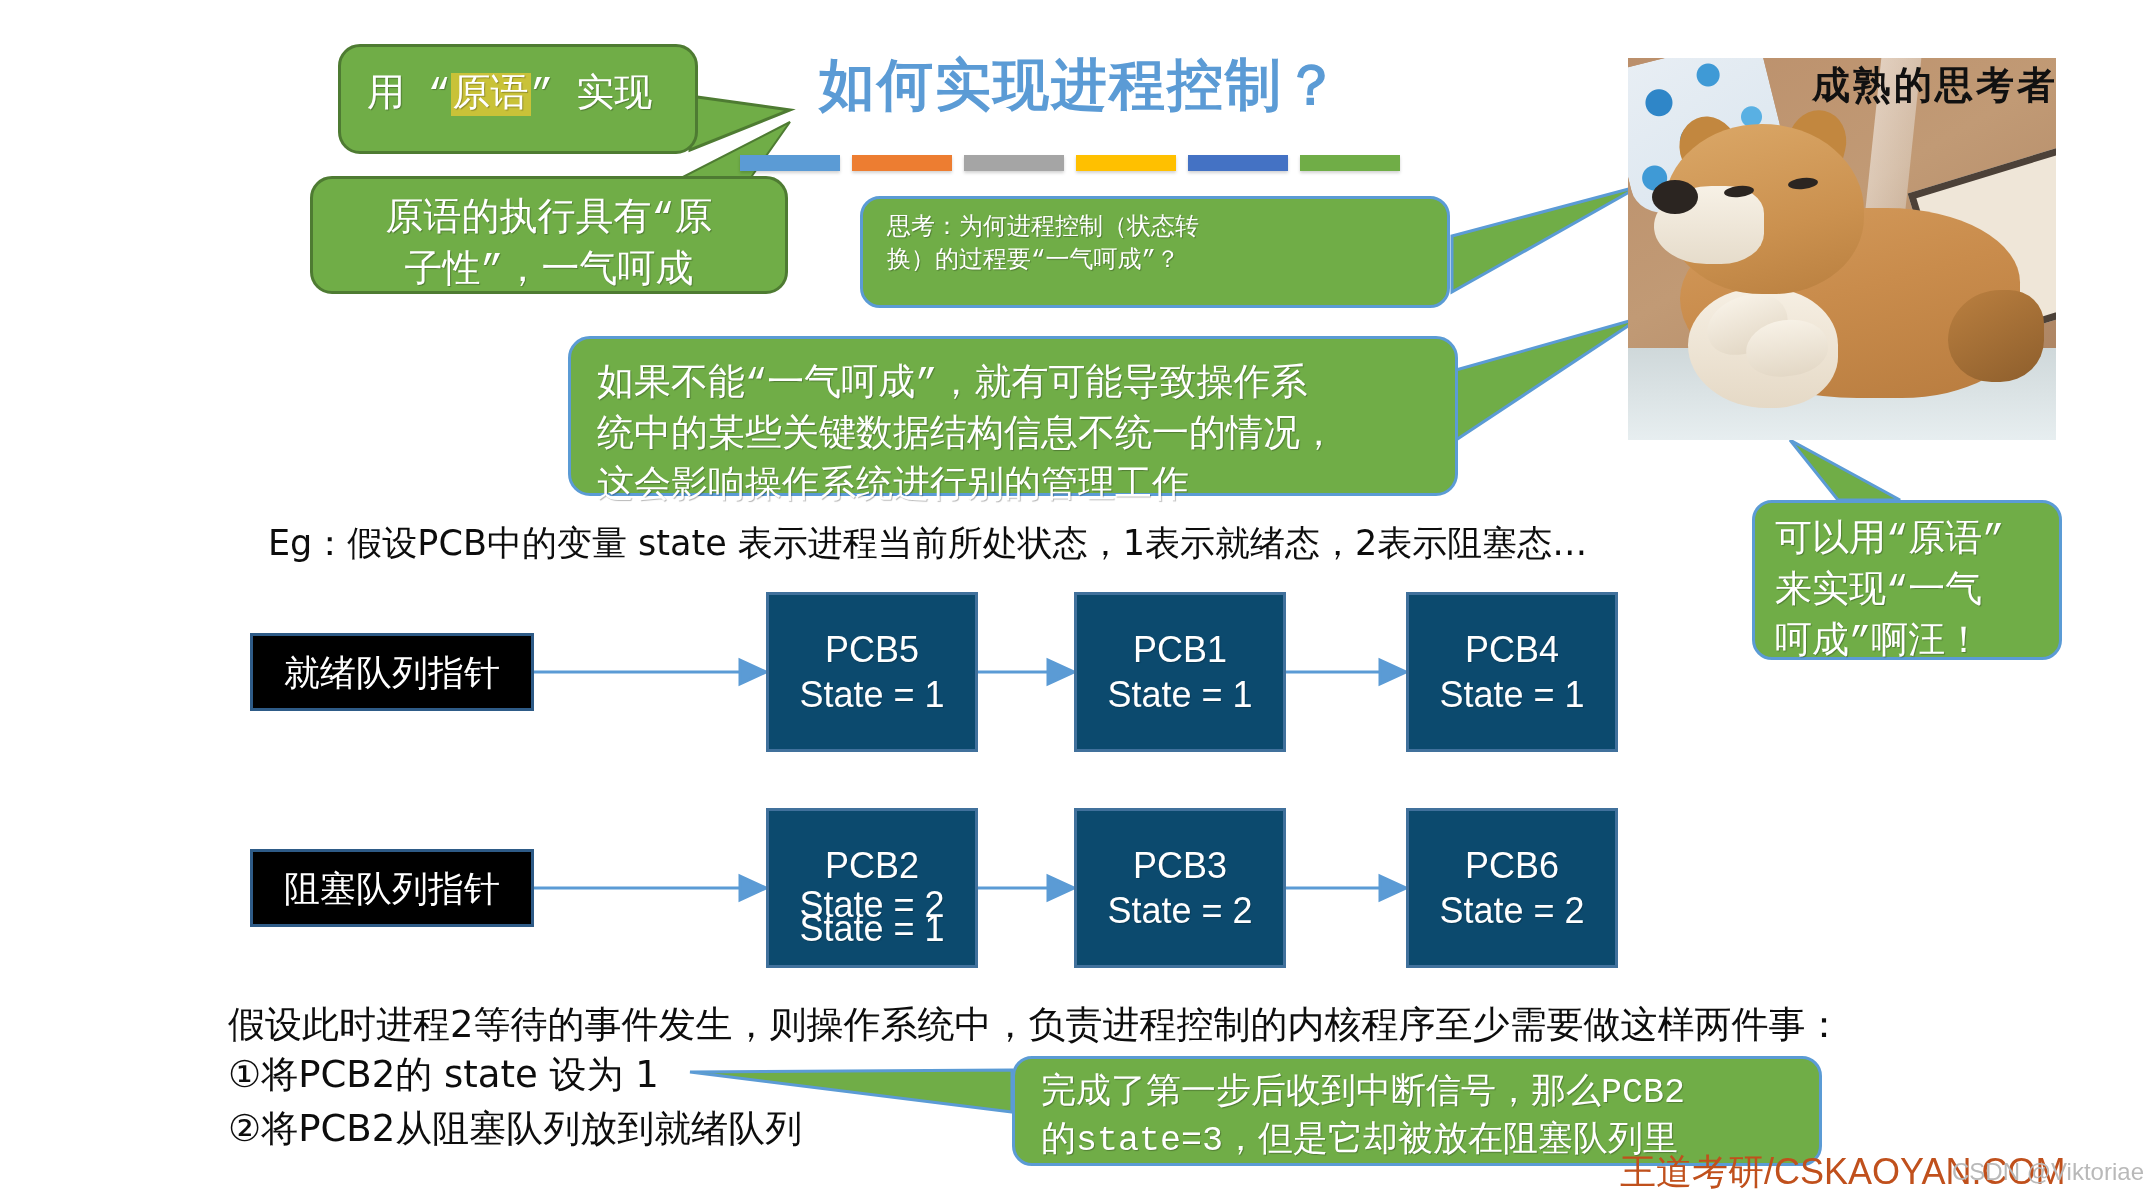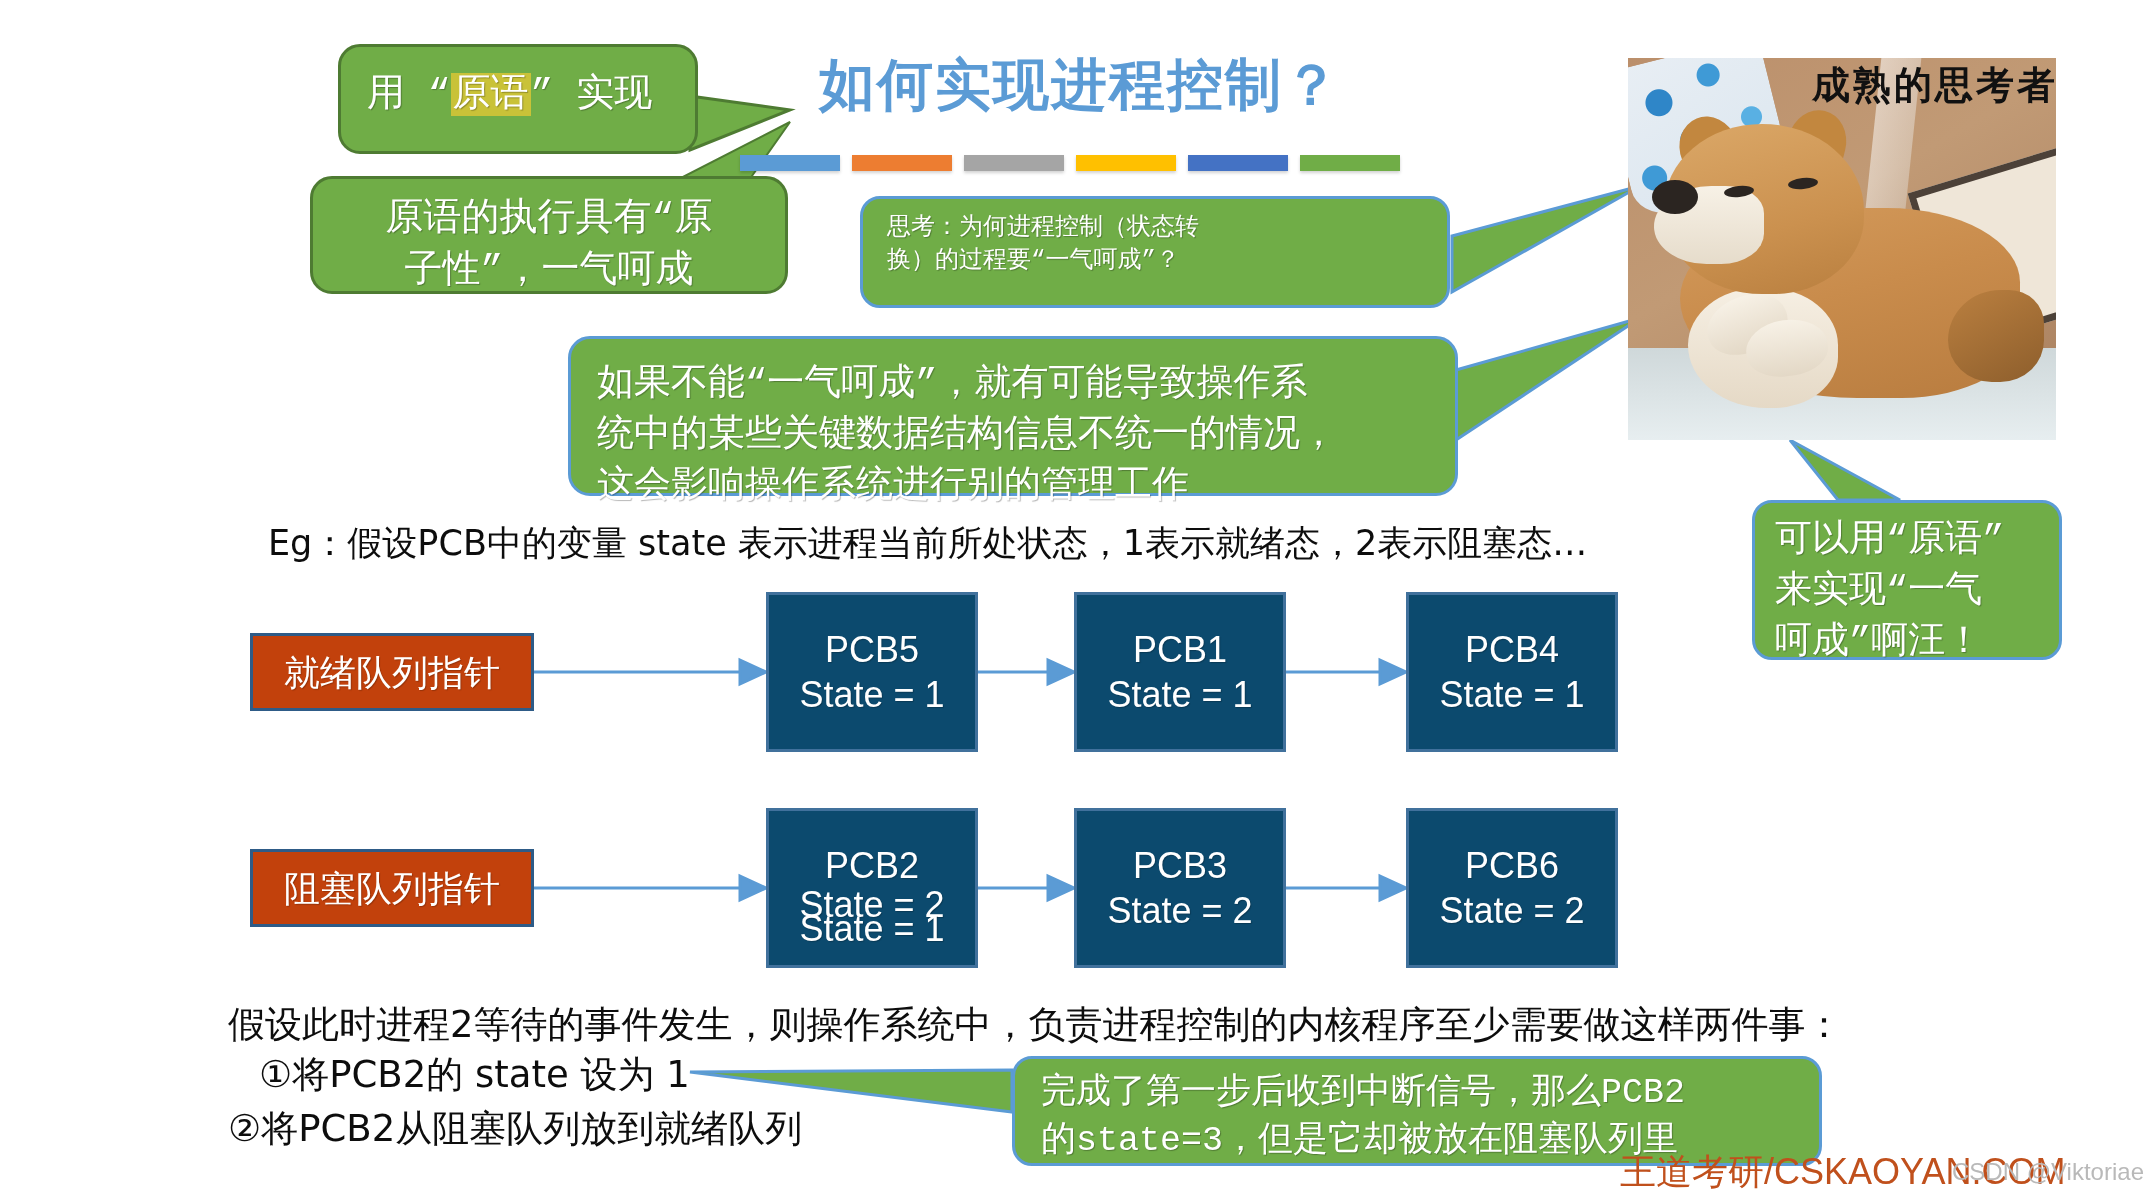--- a/index.html
+++ b/index.html
@@ -238,21 +238,21 @@
     position: absolute;
     font-family: "DejaVu Sans", "Liberation Sans", sans-serif;
     color: #0d0d0d;
     white-space: nowrap;
   }
   #eg-line {
     left: 268px; top: 520px;
     font-size: 35px;
   }
   #bottom-line-1 { left: 228px; top: 1000px; font-size: 37px; }
-  #bottom-line-2 { left: 228px; top: 1050px; font-size: 37px; margin-left: 31px; }
+  #bottom-line-2 { left: 228px; top: 1050px; font-size: 37px; }
   #bottom-line-3 { left: 228px; top: 1104px; font-size: 37px; }
 
   
   .node {
     position: absolute;
     box-sizing: border-box;
     border: 3px solid #41719c;
     background: #0c4a6e;
     color: #ffffff;
     font-family: "Liberation Sans", "DejaVu Sans", sans-serif;
@@ -260,21 +260,21 @@
     flex-direction: column;
     align-items: center;
     justify-content: center;
     text-shadow: 1px 1px 1px rgba(0,0,0,0.22);
   }
   .node .label { font-size: 36px; line-height: 1.25; }
   .node .state { font-size: 36px; line-height: 1.25; }
   .node.pcb { width: 212px; height: 160px; }
   .node.pointer {
     width: 284px; height: 78px;
-    background: #c2410c;
+    background: #000000;
     border-color: #2e5b87;
     font-size: 36px;
   }
   .node.pcb.stacked .state-wrap {
     position: relative;
     height: 46px;
     width: 100%;
     text-align: center;
   }
   .node.pcb.stacked .state-wrap .s-a {

